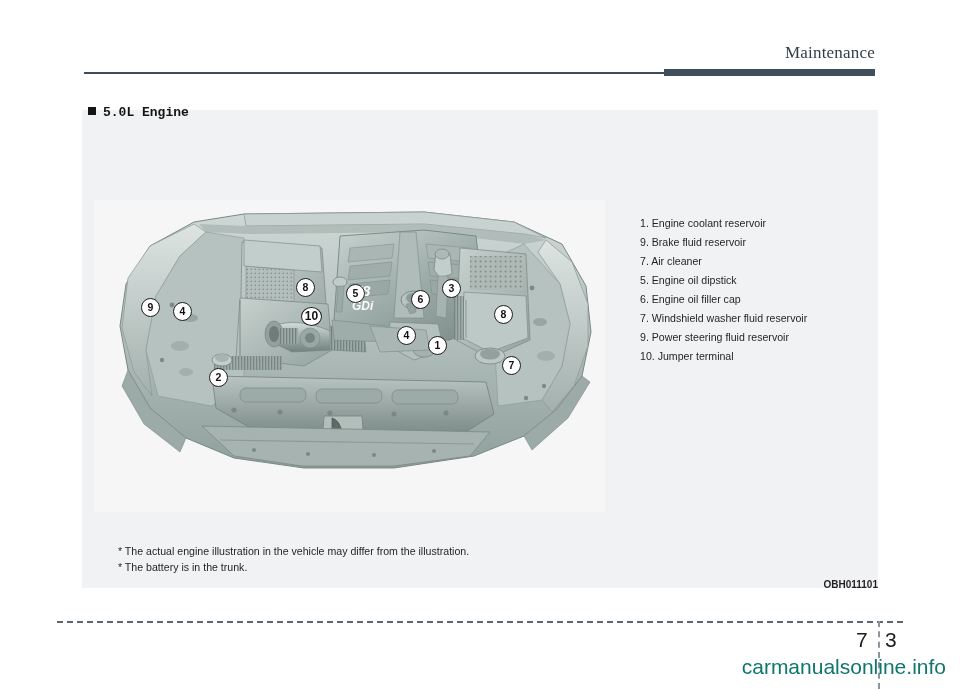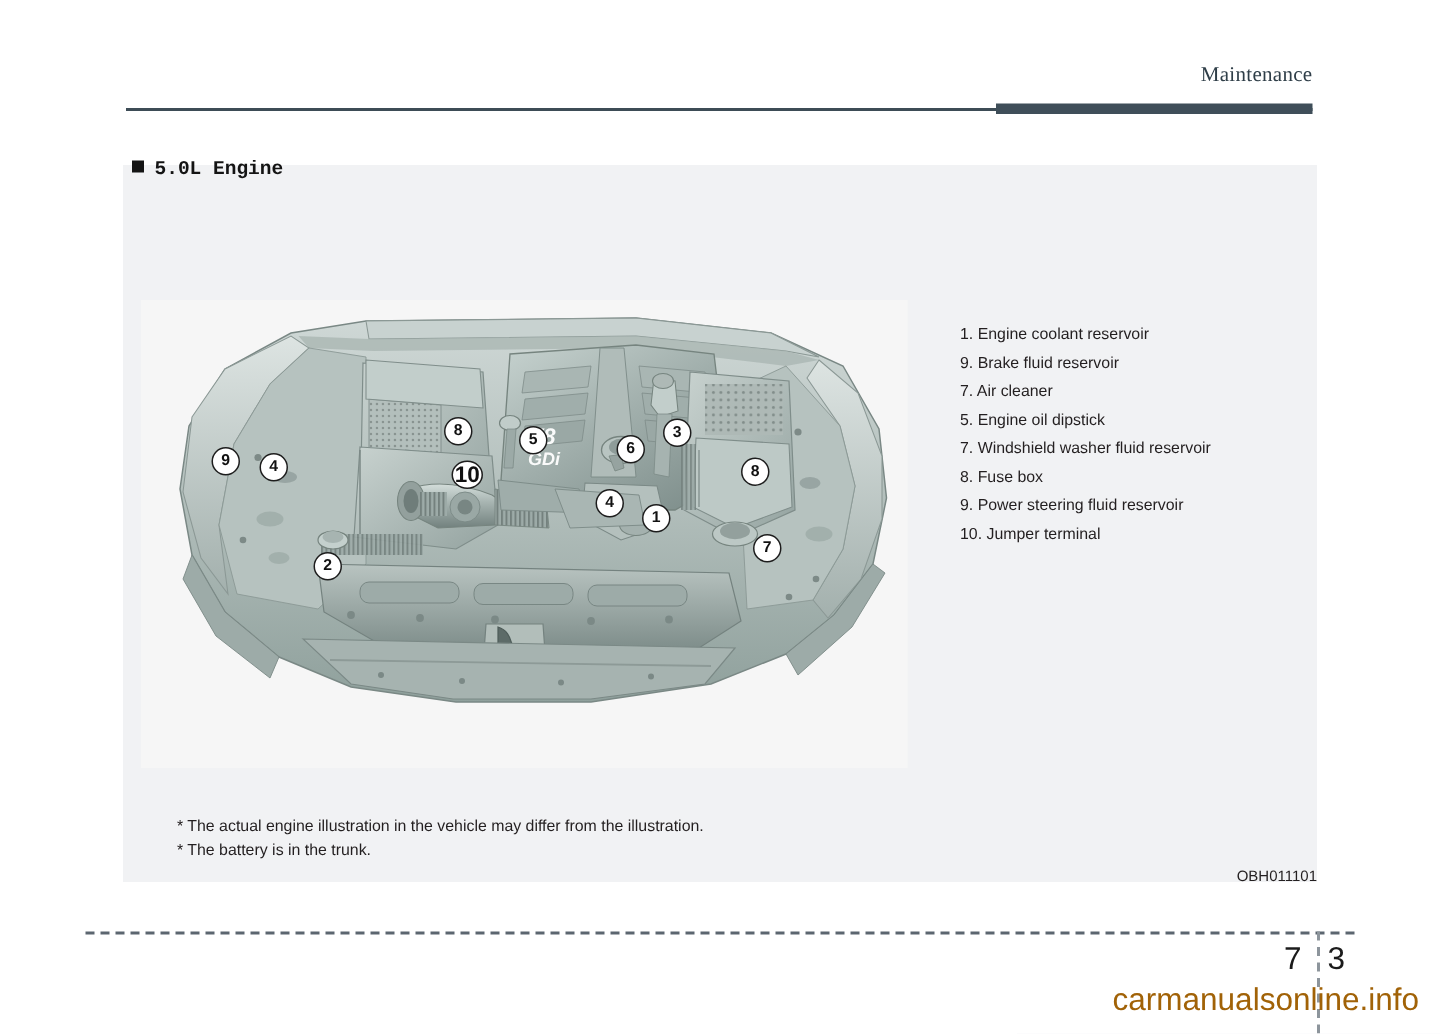--- a/index.html
+++ b/index.html
@@ -19,21 +19,21 @@
   #page-header {
     position: absolute;
     left: 0; top: 0;
     width: 960px; height: 90px;
   }
   #chapter-title {
     position: absolute;
     right: 85px;
     top: 43px;
     font-family: "Liberation Serif", serif;
-    font-size: 14px;
+    font-size: 17px;
     color: #2f3e48;
     letter-spacing: 0.2px;
     white-space: nowrap;
   }
   #header-rule-thin {
     position: absolute;
     left: 84px; top: 72px;
     width: 791px; height: 1.6px;
     background: #3d4c56;
   }
@@ -108,21 +108,21 @@
     font-size: 10.6px;
     color: #231f20;
     line-height: 15.5px;
     white-space: nowrap;
   }
   #figure-code {
     position: absolute;
     right: 82px;
     top: 579px;
     font-size: 10px;
-    font-weight: normal;
+    font-weight: bold;
     color: #231f20;
     white-space: nowrap;
   }
 
   
   #footer-dash-h {
     position: absolute;
     left: 57px; top: 621px;
     width: 846px; height: 0;
     border-top: 2px dashed #5c6670;
@@ -144,39 +144,39 @@
     position: absolute;
     left: 885px; top: 628px;
     font-size: 21px;
     color: #1b1b1b;
     font-family: "Liberation Sans", sans-serif;
   }
   #site-watermark {
     position: absolute;
     right: 14px; top: 655px;
     font-size: 21px;
-    color: #a16207;
+    color: #0f766e;
     white-space: nowrap;
   }
 
   
   .callout {
     position: absolute;
     width: 17px; height: 17px;
     border-radius: 50%;
     background: #ffffff;
     border: 1.4px solid #1d1d1d;
     color: #111111;
     font-size: 10.5px;
     font-weight: bold;
     line-height: 17px;
     text-align: center;
     font-family: "Liberation Sans", sans-serif;
   }
-  .callout.wide { width: 19px; height: 17px; border-radius: 50%; line-height: 17px; font-size: 15px;}
+  .callout.wide { width: 19px; height: 17px; border-radius: 50%; line-height: 17px; font-size: 12px;}
 </style>
 </head>
 <body>
 
 <div id="page-header">
   <div id="header-rule-thin"></div>
   <div id="header-rule-thick"></div>
   <div id="chapter-title">Maintenance</div>
 </div>
 
@@ -368,22 +368,22 @@
       <div class="callout" style="left: 408px; top: 156px;">7</div>
       <div class="callout" style="left: 115px; top: 168px;">2</div>
     </div>
 </div>
 
 <ul id="legend-list">
     <li>1. Engine coolant reservoir</li>
     <li>9. Brake fluid reservoir</li>
     <li>7. Air cleaner</li>
     <li>5. Engine oil dipstick</li>
+    <li>6. Engine oil filler cap</li>
     <li>7. Windshield washer fluid reservoir</li>
-    <li>8. Fuse box</li>
     <li>9. Power steering fluid reservoir</li>
     <li>10. Jumper terminal</li>
   </ul>
 
 <div id="footnotes">
   <p>* The actual engine illustration in the vehicle may differ from the illustration.</p>
   <p>* The battery is in the trunk.</p>
 </div>
 <div id="figure-code">OBH011101</div>
 

